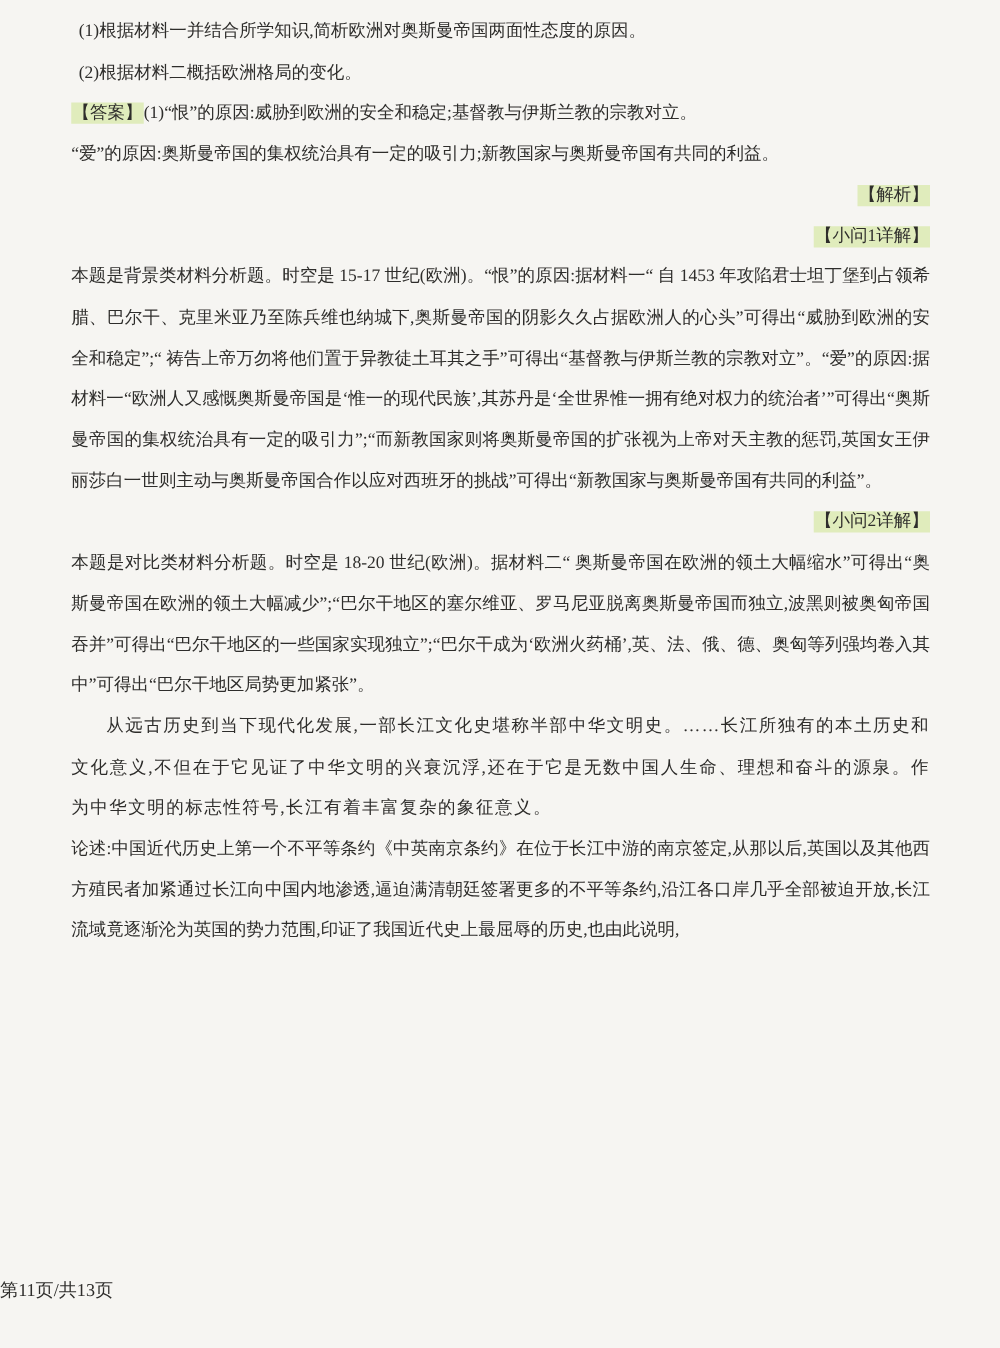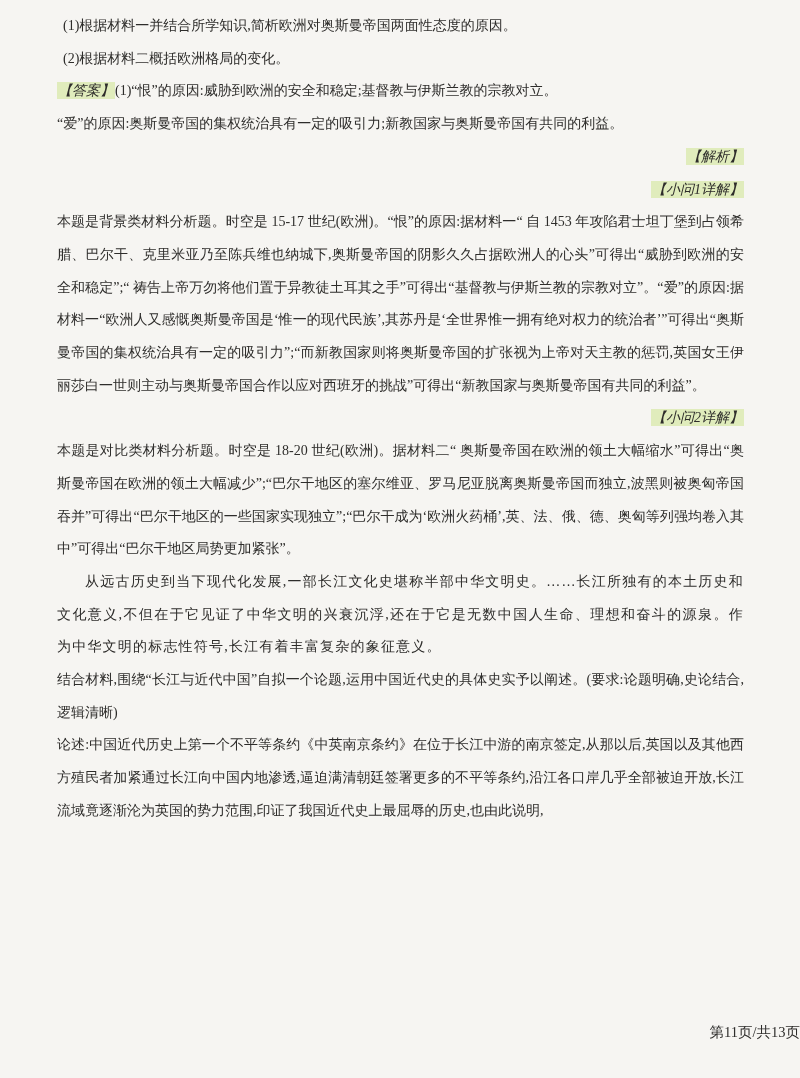--- a/index.html
+++ b/index.html
@@ -21,36 +21,35 @@
     padding: 10px 56px 0 57px;
     font-size: 14px;
     line-height: 32.7px;
   }
   p.para { text-align: justify; }
   p.line { text-align: right; }
   .q { padding-left: 6px; }
   .hl {
     background: var(--hl, #e0ecbc);
     padding: 1px 1px;
-    font-style: italic;
   }
   .material {
     text-indent: 2em;
     letter-spacing: 1.2px;
   }
   .source {
     text-align: right;
     padding-right: 8px;
   }
   .footer {
     position: absolute;
     left: 0;
     right: 0;
     bottom: 36px;
-    text-align: right;
+    text-align: left;
     font-size: 14.5px;
     color: var(--fg, #2e2d2b);
   }
 </style>
 </head>
 <body>
 
 <div class="page">
   <div class="content">
 
@@ -70,21 +69,20 @@
     <p class="para">本题是背景类材料分析题。时空是 15-17 世纪(欧洲)。“恨”的原因:据材料一“  自 1453 年攻陷君士坦丁堡到占领希腊、巴尔干、克里米亚乃至陈兵维也纳城下,奥斯曼帝国的阴影久久占据欧洲人的心头”可得出“威胁到欧洲的安全和稳定”;“  祷告上帝万勿将他们置于异教徒土耳其之手”可得出“基督教与伊斯兰教的宗教对立”。“爱”的原因:据材料一“欧洲人又感慨奥斯曼帝国是‘惟一的现代民族’,其苏丹是‘全世界惟一拥有绝对权力的统治者’”可得出“奥斯曼帝国的集权统治具有一定的吸引力”;“而新教国家则将奥斯曼帝国的扩张视为上帝对天主教的惩罚,英国女王伊丽莎白一世则主动与奥斯曼帝国合作以应对西班牙的挑战”可得出“新教国家与奥斯曼帝国有共同的利益”。</p>
 
     <p class="line"><span class="hl">【小问2详解】</span></p>
 
     <p class="para">本题是对比类材料分析题。时空是 18-20 世纪(欧洲)。据材料二“  奥斯曼帝国在欧洲的领土大幅缩水”可得出“奥斯曼帝国在欧洲的领土大幅减少”;“巴尔干地区的塞尔维亚、罗马尼亚脱离奥斯曼帝国而独立,波黑则被奥匈帝国吞并”可得出“巴尔干地区的一些国家实现独立”;“巴尔干成为‘欧洲火药桶’,英、法、俄、德、奥匈等列强均卷入其中”可得出“巴尔干地区局势更加紧张”。</p>
 
 
     <p class="para material">从远古历史到当下现代化发展,一部长江文化史堪称半部中华文明史。……长江所独有的本土历史和文化意义,不但在于它见证了中华文明的兴衰沉浮,还在于它是无数中国人生命、理想和奋斗的源泉。作为中华文明的标志性符号,长江有着丰富复杂的象征意义。</p>
 
 
-    <p class="para">结合材料,围绕“长江与近代中国”自拟一个论题,运用中国近代史的具体史实予以阐述。(要求:论题明确,史论结合,逻辑清晰)</p>
 
 
     <p class="para">论述:中国近代历史上第一个不平等条约《中英南京条约》在位于长江中游的南京签定,从那以后,英国以及其他西方殖民者加紧通过长江向中国内地渗透,逼迫满清朝廷签署更多的不平等条约,沿江各口岸几乎全部被迫开放,长江流域竟逐渐沦为英国的势力范围,印证了我国近代史上最屈辱的历史,也由此说明,</p>
 
   </div>
 
   <div class="footer">第11页/共13页</div>
 </div>
 
 </body></html>

